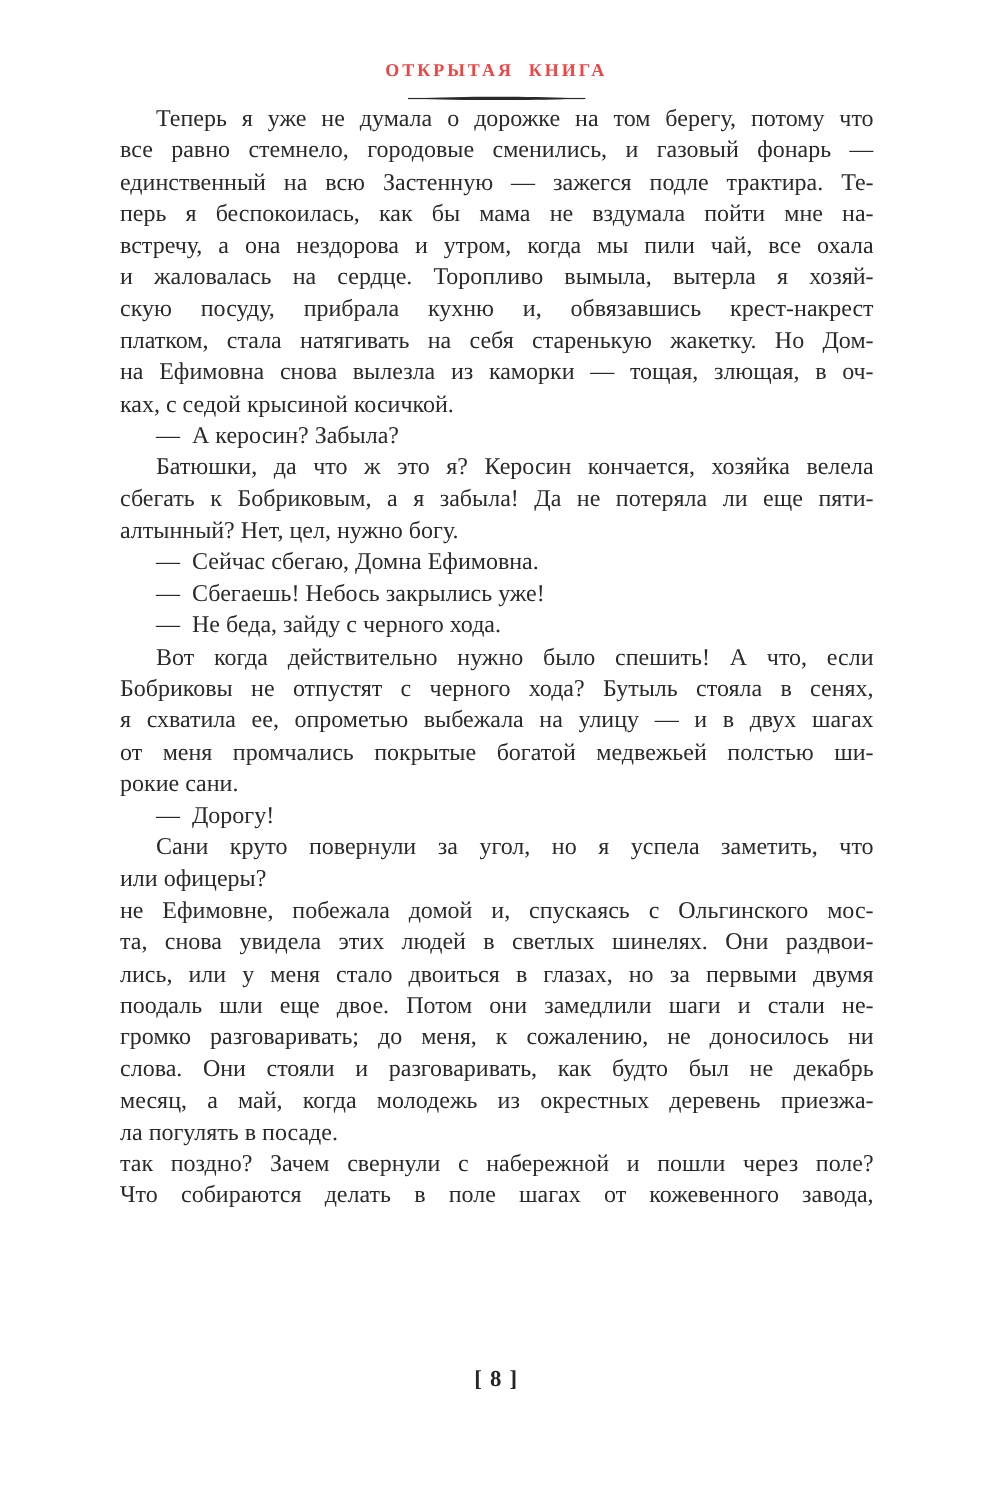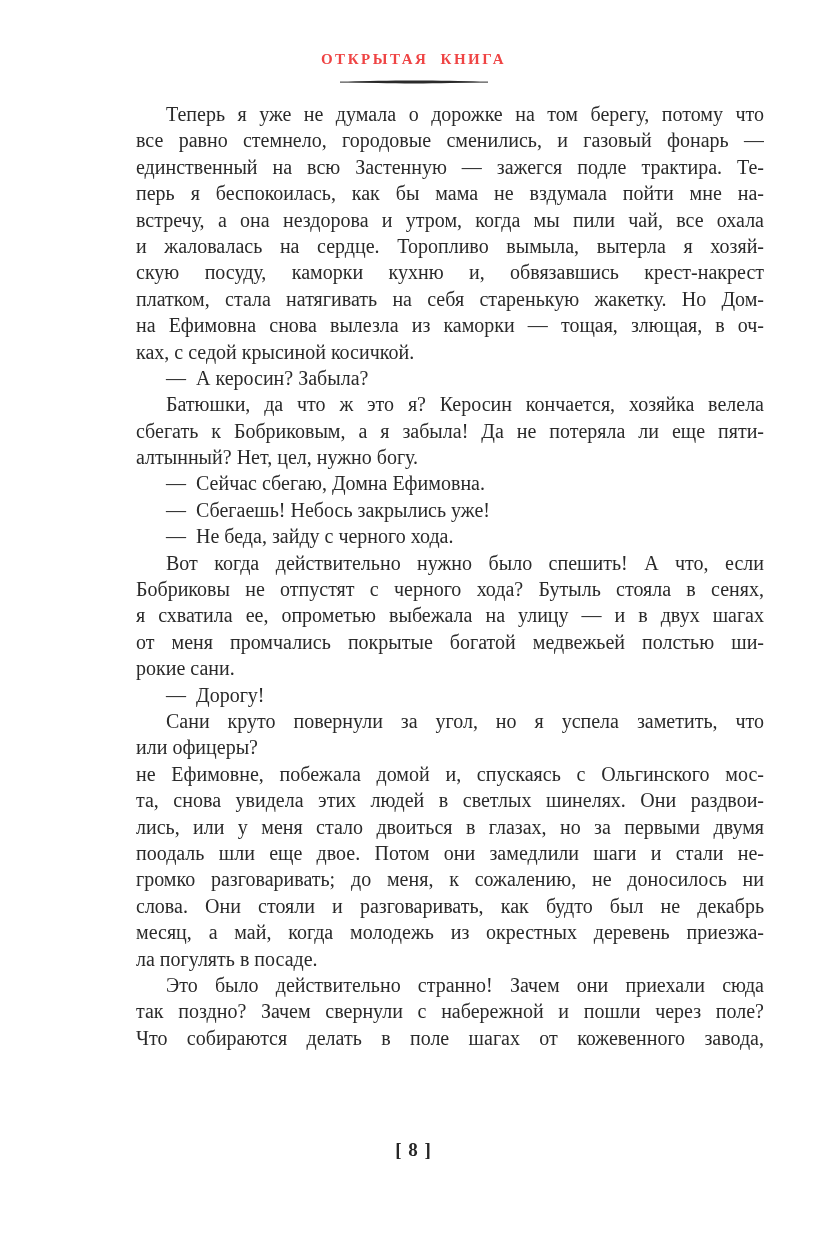--- a/index.html
+++ b/index.html
@@ -30,25 +30,24 @@
   }
   .divider {
     position: absolute;
     top: 79px;
     left: 50%;
     transform: translateX(-50%);
   }
   .text-block {
     position: absolute;
     left: 100px;
-    top: 101px;
+    top: 86px;
     width: 628px;
     font-size: 20px;
     color: #2a2a2a;
-    margin-left: 36px;
   }
   .line {
     height: 26.4px;
     line-height: 26.4px;
     overflow: hidden;
     text-align: justify;
     text-align-last: justify;
     white-space: normal;
   }
   .line.first {
@@ -81,21 +80,21 @@
     <path d="M 8,3 C 42,1.1 106,1.1 140,3 C 106,4.9 42,4.9 8,3 Z" fill="#2a2a2a"></path>
   </svg>
 
   <div class="text-block" id="text-block">
       <div class="line first">Теперь я уже не думала о дорожке на том берегу, потому что</div>
       <div class="line">все равно стемнело, городовые сменились, и газовый фонарь —</div>
       <div class="line">единственный на всю Застенную — зажегся подле трактира. Те-</div>
       <div class="line">перь я беспокоилась, как бы мама не вздумала пойти мне на-</div>
       <div class="line">встречу, а она нездорова и утром, когда мы пили чай, все охала</div>
       <div class="line">и жаловалась на сердце. Торопливо вымыла, вытерла я хозяй-</div>
-      <div class="line">скую посуду, каморки кухню и, обвязавшись крест-накрест</div>
+      <div class="line">скую посуду, прибрала кухню и, обвязавшись крест-накрест</div>
       <div class="line">платком, стала натягивать на себя старенькую жакетку. Но Дом-</div>
       <div class="line">на Ефимовна снова вылезла из каморки — тощая, злющая, в оч-</div>
       <div class="line end">ках, с седой крысиной косичкой.</div>
       <div class="line first end">— А керосин? Забыла?</div>
       <div class="line first">Батюшки, да что ж это я? Керосин кончается, хозяйка велела</div>
       <div class="line">сбегать к Бобриковым, а я забыла! Да не потеряла ли еще пяти-</div>
       <div class="line end">алтынный? Нет, цел, нужно богу.</div>
       <div class="line first end">— Сейчас сбегаю, Домна Ефимовна.</div>
       <div class="line first end">— Сбегаешь! Небось закрылись уже!</div>
       <div class="line first end">— Не беда, зайду с черного хода.</div>
@@ -108,20 +107,19 @@
       <div class="line first">Сани круто повернули за угол, но я успела заметить, что</div>
       <div class="line end">или офицеры?</div>
       <div class="line">не Ефимовне, побежала домой и, спускаясь с Ольгинского мос-</div>
       <div class="line">та, снова увидела этих людей в светлых шинелях. Они раздвои-</div>
       <div class="line">лись, или у меня стало двоиться в глазах, но за первыми двумя</div>
       <div class="line">поодаль шли еще двое. Потом они замедлили шаги и стали не-</div>
       <div class="line">громко разговаривать; до меня, к сожалению, не доносилось ни</div>
       <div class="line">слова. Они стояли и разговаривать, как будто был не декабрь</div>
       <div class="line">месяц, а май, когда молодежь из окрестных деревень приезжа-</div>
       <div class="line end">ла погулять в посаде.</div>
-      <div class="line first">Это было действительно странно! Зачем они приехали сюда</div>
       <div class="line">так поздно? Зачем свернули с набережной и пошли через поле?</div>
       <div class="line">Что собираются делать в поле шагах от кожевенного завода,</div>
     </div>
 
   <div class="page-number">[ 8 ]</div>
 
 </div>
 
 </body></html>

